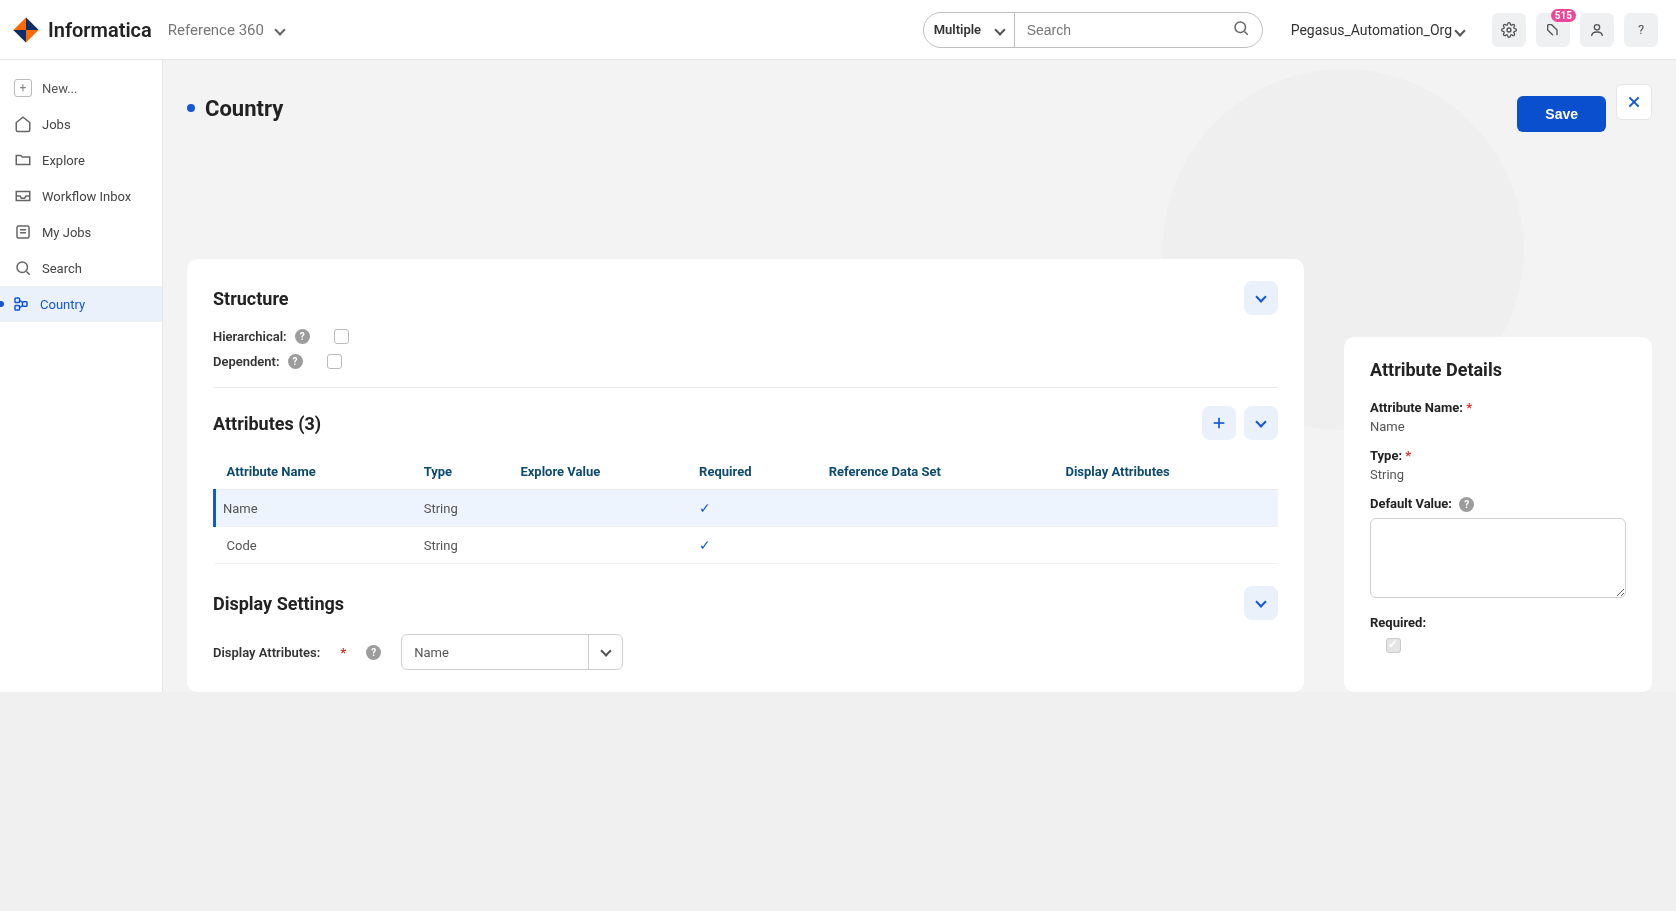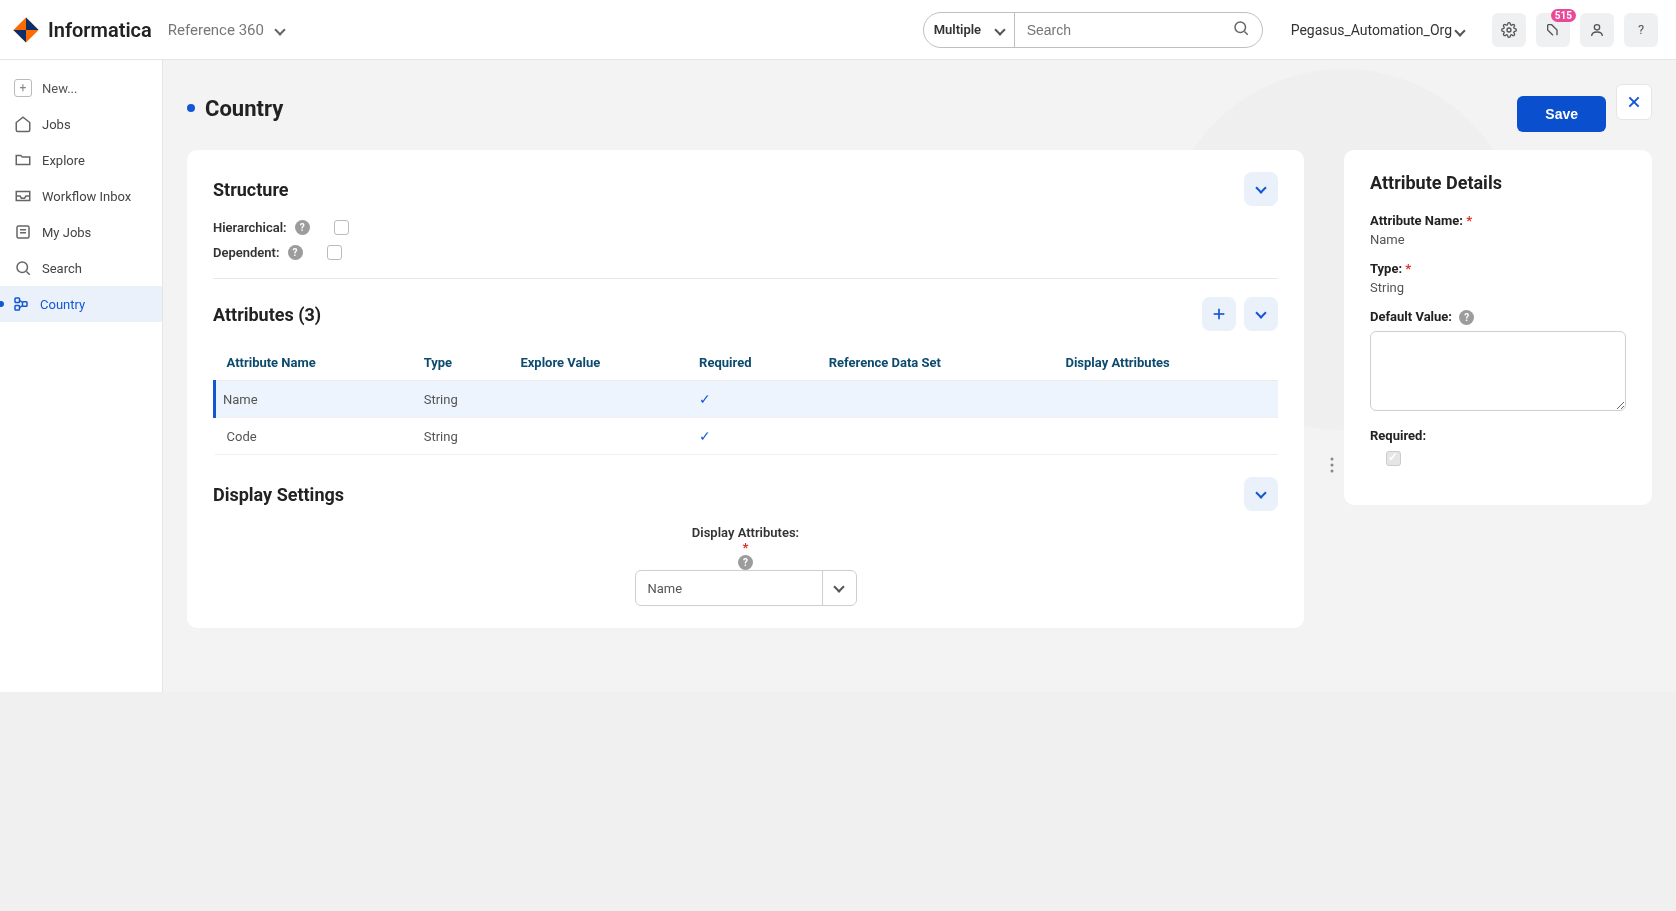--- a/index.html
+++ b/index.html
@@ -41,21 +41,21 @@
 .page-head .bullet { width:8px; height:8px; border-radius:50%; background:#1457d6; margin-right:10px; }
 .page-title { font-size:22px; font-weight:700; color:#222; }
 .head-actions { margin-left:auto; display:flex; gap:10px; }
 .btn-primary { background:#0a4fce; color:#fff; border:none; border-radius:6px; padding:0 28px; height:36px; font-size:14px; font-weight:600; cursor:pointer;margin-top:12px; }
 .btn-close { background:#fff; border:1px solid #e5e5e5; border-radius:6px; width:36px; height:36px; display:flex; align-items:center; justify-content:center; cursor:pointer; color:#1457d6; }
 
 .tabs { display:inline-flex; background:#fff; border-radius:12px; padding:6px; gap:0; margin-bottom:18px; }
 .tab { padding:10px 20px; border-radius:8px; font-size:14px; font-weight:600; color:#333; cursor:pointer; }
 .tab.active { background:#e9f1fe; color:#1457d6; }
 
-.content-row { display:flex; gap:20px; flex:1; min-height:0; align-items:flex-start; }
+.content-row { display:flex; gap:20px; flex:1; min-height:0; align-items:flex-end; }
 .panel { background:#fff; border-radius:10px; padding:22px 26px; }
 .panel.main-panel { flex:1; }
 .panel.side-panel { width:308px; }
 
 .sec-head { display:flex; align-items:center; margin-bottom:14px; }
 .sec-title { font-size:18px; font-weight:700; color:#222; }
 .sec-actions { margin-left:auto; display:flex; gap:8px; }
 .sec-icon { width:34px; height:34px; border-radius:8px; background:#eaf1fb; color:#1457d6; display:flex; align-items:center; justify-content:center; cursor:pointer; }
 
 .form-row { display:flex; align-items:center; gap:8px; margin-bottom:10px; font-size:13px; }
@@ -69,21 +69,21 @@
 
 
 .tbl { width:100%; border-collapse:collapse; font-size:13px; }
 .tbl th { text-align:left; font-weight:700; color:#0c4a6e; padding:10px 10px; border-bottom:1px solid #eaeaea; }
 .tbl td { padding:10px 10px; border-bottom:1px solid #f0f0f0; color:#555; }
 .tbl tr.selected { background:#eef4fd; position:relative; }
 .tbl tr.selected td:first-child { border-left:3px solid #1457d6; padding-left:7px; }
 .tbl th:first-child, .tbl td:first-child { padding-left:12px; }
 .check { color:#1457d6; font-size:14px; }
 
-.ds-row { display:flex; align-items:center; gap:0; margin-top:14px; font-size:13px;flex-direction:column; }
+.ds-row { display:flex; align-items:center; gap:20px; margin-top:14px; font-size:13px; }
 .ds-row label { font-weight:600; }
 .req { color:#d93025; font-weight:700; }
 .select-box { display:flex; align-items:center; border:1px solid #cfcfcf; border-radius:6px; height:36px; overflow:hidden; width:222px; }
 .select-box .val { flex:1; padding:0 12px; color:#555; }
 .select-box .dd { width:34px; border-left:1px solid #cfcfcf; height:100%; display:flex; align-items:center; justify-content:center; color:#555; }
 
 
 .side-panel .field { margin-bottom:14px; font-size:13px; }
 .side-panel .field .flabel { font-weight:700; color:#222; display:inline; }
 .side-panel .field .fval { color:#555; margin-top:4px; }

